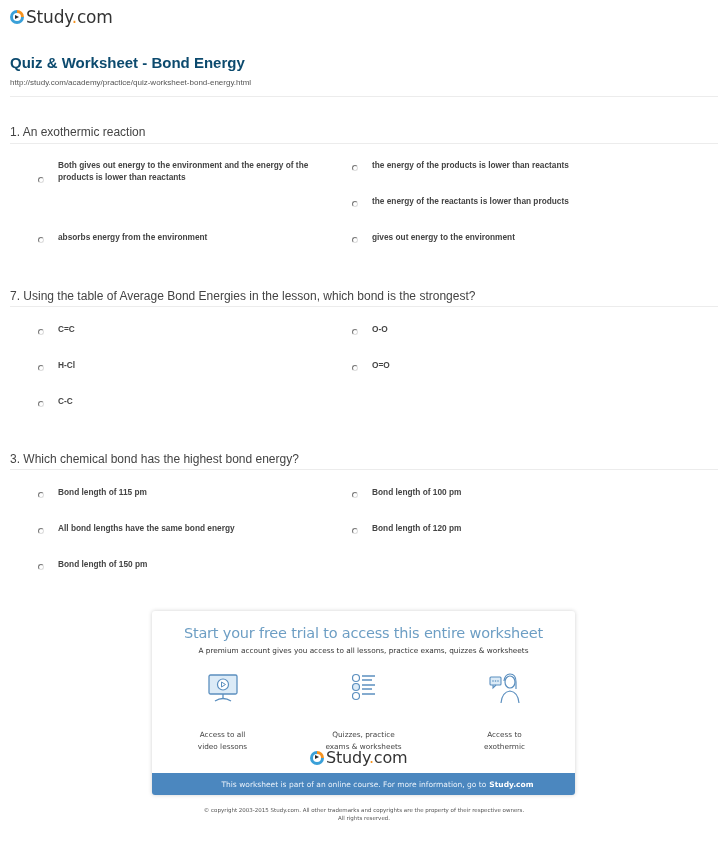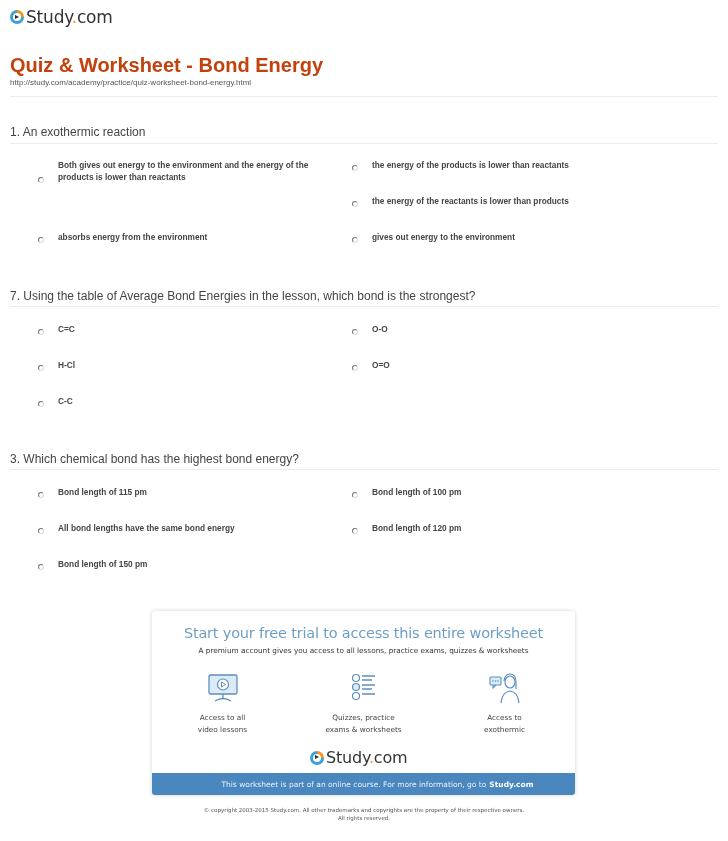--- a/index.html
+++ b/index.html
@@ -8,36 +8,36 @@
 
     .logo { position: absolute; display: flex; align-items: center; }
     .logo-mark { width: 14px; height: 14px; border-radius: 50%; position: relative; }
     .logo-mark::after { content: ""; position: absolute; left: 3px; top: 3px; width: 8px; height: 8px; border-radius: 50%; background: #fff; }
     .logo-mark .tri { position: absolute; left: 5px; top: 4.5px; width: 0; height: 0; border-left: 4px solid #2b2b2b; border-top: 2.5px solid transparent; border-bottom: 2.5px solid transparent; z-index: 2; }
     .logo-text { font-family: "DejaVu Sans", sans-serif; font-size: 17px; color: #333; margin-left: 2px; letter-spacing: -0.2px; }
     .logo-text .dot { color: #f6921e; }
 
     #top-logo { left: 10px; top: 7px; }
 
-    .title { position: absolute; left: 10px; top: 54px; font-size: 20px; font-weight: bold; color: #c2410c; }
+    .title { position: absolute; left: 10px; top: 54px; font-size: 15px; font-weight: bold; color: #0c4a6e; }
     .url { position: absolute; left: 10px; top: 78px; font-size: 8px; color: #555; }
     .rule { position: absolute; left: 10px; right: 10px; height: 1px; background: #ececec; }
 
     .question { position: absolute; left: 10px; font-size: 12px; color: #444; }
     .option { position: absolute; display: flex; align-items: flex-end; font-size: 8.3px; font-weight: bold; color: #444; line-height: 12px; }
     .radio { width: 6px; height: 6px; border-radius: 50%; border: 1.2px solid #777; border-right-color: #ddd; border-bottom-color: #ddd; margin-top: 3px; margin-right: 14px; flex-shrink: 0; }
     .opt-text { width: 280px; }
 
     .promo { position: absolute; left: 152px; top: 611px; width: 423px; height: 184px; background: #fff; border-radius: 3px; box-shadow: 0 0 4px rgba(0,0,0,0.18); overflow: hidden; }
     .promo-title { position: absolute; top: 14px; left: 0; right: 0; text-align: center; font-family: "DejaVu Sans", sans-serif; font-size: 14.5px; color: #6d9ec4; font-weight: normal; letter-spacing: -0.2px; }
     .promo-sub { position: absolute; top: 35px; left: 0; right: 0; text-align: center; font-family: "DejaVu Sans", sans-serif; font-size: 7.3px; color: #333; }
     .features { position: absolute; top: 60px; left: 0; right: 0; display: flex; }
     .feature { flex: 1; display: flex; flex-direction: column; align-items: center; }
     .feature svg { width: 34px; height: 34px; }
-    .feature-label { margin-top: 7px; text-align: center; font-family: "DejaVu Sans", sans-serif; font-size: 7.3px; color: #444; line-height: 12px; width: 100px; }
+    .feature-label { margin-top: 24px; text-align: center; font-family: "DejaVu Sans", sans-serif; font-size: 7.3px; color: #444; line-height: 12px; width: 100px; }
     #promo-logo { left: 158px; top: 137px; }
     #promo-logo .logo-text { font-size: 16px; }
     .promo-bar { position: absolute; left: 0; right: 0; bottom: 0; height: 22px; background: #4b87bf; color: #e8f1fa; font-family: "DejaVu Sans", sans-serif; font-size: 7.5px; display: flex; align-items: center; justify-content: center; padding-left: 28px; }
     .promo-bar b { color: #fff; margin-left: 3px; }
 
     .copyright { position: absolute; top: 806px; left: 0; right: 0; text-align: center; font-family: "DejaVu Sans", sans-serif; font-size: 5.5px; color: #555; line-height: 8px; }
   </style>
 </head>
 <body>
 

